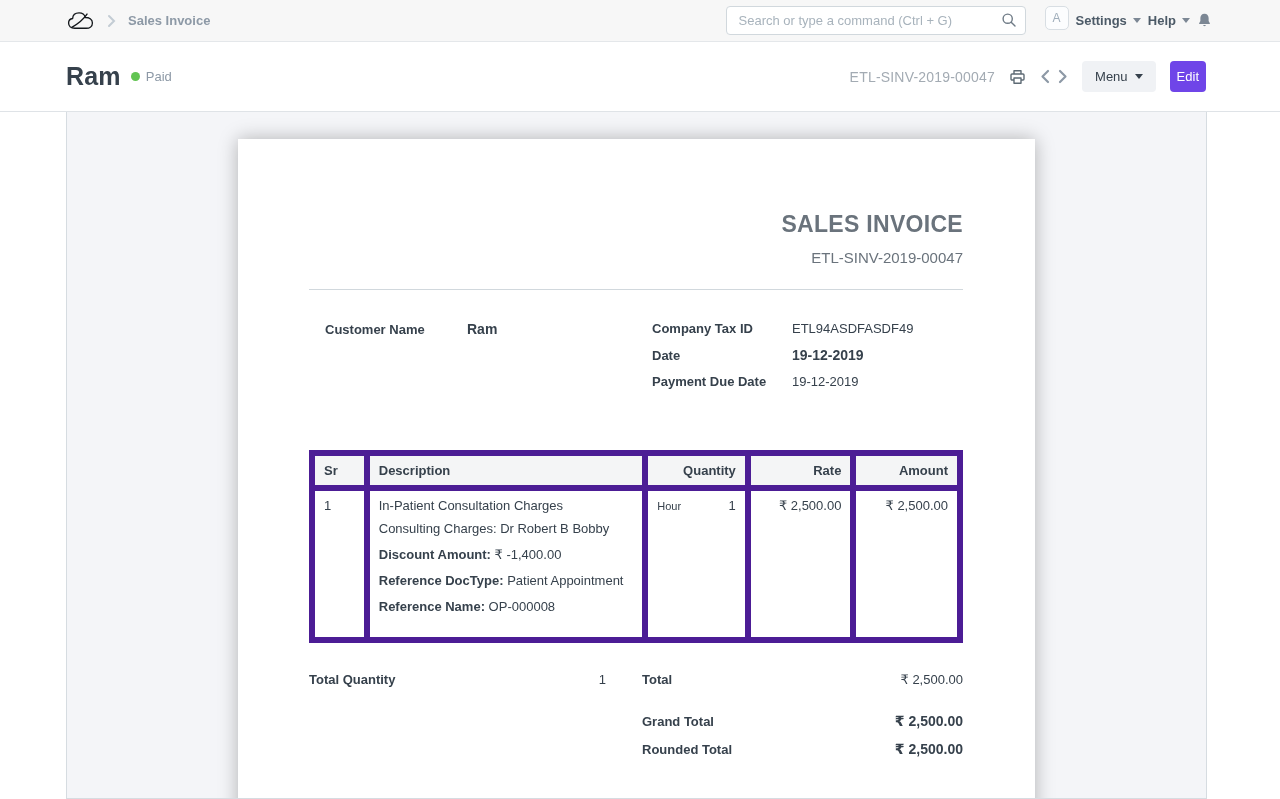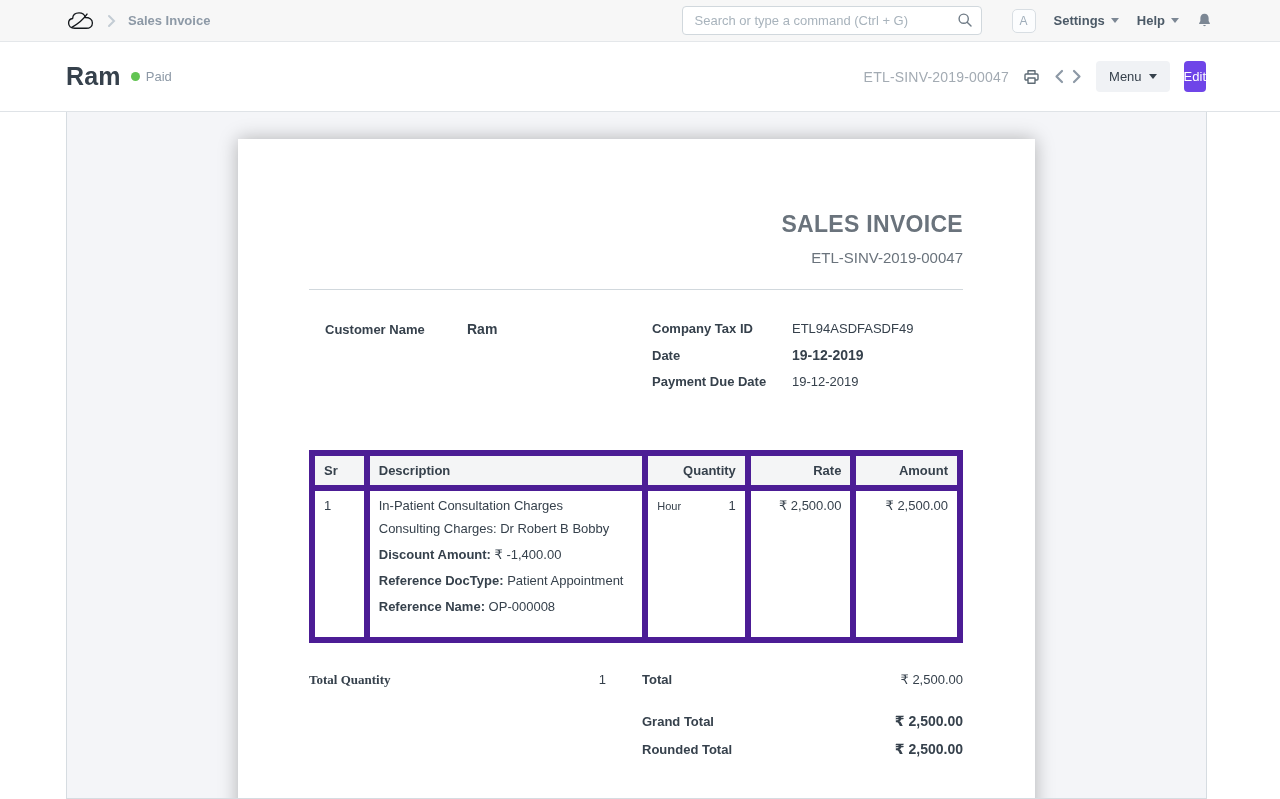--- a/index.html
+++ b/index.html
@@ -7,21 +7,21 @@
     font-family: "Liberation Sans", "DejaVu Sans", sans-serif; color: #36414c; }
 
   
   .navbar { height: 42px; background: #f7f7f7; border-bottom: 1px solid #e4e7ea;
     display: flex; align-items: center; justify-content: space-between;
     padding: 0 68px 0 66px; }
   .nav-left { display: flex; align-items: center; gap: 12px; }
   .app-logo { display: flex; align-items: center; cursor: pointer; }
   .crumb-sep { display: flex; align-items: center; }
   .crumb-label { font-size: 13px; font-weight: 700; color: #8d99a6; cursor: pointer; }
-  .nav-right { display: flex; align-items: center; gap: 18px; }
+  .nav-right { display: flex; gap: 7px; }
   .search-wrap { position: relative; width: 300px; margin-right: 12px; }
   .search-wrap input { width: 100%; height: 29px; border: 1px solid #d1d8dd; border-radius: 4px;
     background: #fff; font-size: 13px; padding: 0 30px 0 12px; color: #36414c; outline: none;
     font-family: inherit; }
   .search-wrap input::placeholder { color: #a8b3bc; }
   .search-icon { position: absolute; right: 9px; top: 6px; }
   .avatar { width: 24px; height: 24px; border: 1px solid #d8dee3; border-radius: 5px;
     background: #fcfdfe; color: #9fadba; font-size: 12px; font-weight: 400;
     display: flex; align-items: center; justify-content: center; cursor: pointer; }
   .nav-item { font-size: 13px; font-weight: 700; color: #4c5a67; display: flex;
@@ -40,21 +40,21 @@
   .status-dot { width: 9px; height: 9px; border-radius: 50%; background: var(--status-green, #62c462); }
   .status-text { font-size: 13px; font-weight: 400; color: #8d99a6; }
   .ph-right { display: flex; align-items: center; gap: 14px; }
   .doc-id { font-size: 14px; color: #a3abb3; letter-spacing: .2px; }
   .icon-btn { display: flex; align-items: center; cursor: pointer; background: none; border: none; padding: 0; }
   .nav-arrows { display: flex; align-items: center; gap: 8px; }
   .btn { border: none; border-radius: 4px; font-size: 13px; font-family: inherit;
     height: 31px; padding: 0 13px; cursor: pointer; display: inline-flex;
     align-items: center; gap: 7px; }
   .btn-default { background: #f0f2f5; color: #36414c; }
-  .btn-primary { background: var(--accent, #6f45e8); color: #fff; padding: 0 0; }
+  .btn-primary { background: var(--accent, #6f45e8); color: #fff; padding: 0 7px; }
 
   
   .print-preview { margin: 0 73px 0 66px; height: 687px;
     background: #f4f5f8; border: 1px solid #d6dce1; border-top: none; overflow: hidden; }
   .print-sheet { width: 797px; min-height: 860px; margin: 27px auto 0; background: #fff;
     box-shadow: 0 0 18px rgba(0,0,0,.28); padding: 66px 72px 40px 71px; }
 
   
   .letterhead { margin-bottom: 6px; }
   .company-logo { font-family: "DejaVu Serif", serif; font-weight: 700; font-size: 27px;
@@ -86,21 +86,21 @@
   .desc-line { margin-bottom: 7px; line-height: 1.45; }
   .desc-line:last-child { margin-bottom: 14px; }
   .desc-line .lbl { font-weight: 700; }
   .qty-cell { display: flex; align-items: baseline; }
   .uom { font-size: 11px; color: #36414c; }
   .qty-val { margin-left: auto; }
 
   
   .totals { display: flex; margin-top: 29px; }
   .totals-left { width: 50%; padding-right: 30px; display: flex; align-items: baseline; }
-  .tq-label { font-size: 13px; font-weight: 700; font-family: Liberation Serif, serif; }
+  .tq-label { font-size: 13px; font-weight: 700; }
   .tq-value { margin-left: auto; font-size: 13px; }
   .totals-right { width: 50%; padding-left: 6px; }
   .trow { display: flex; margin-bottom: 12px; align-items: baseline; }
   .trow.gap { margin-bottom: 26px; }
   .tlabel { flex: 0 0 134px; font-size: 13px; font-weight: 700; }
   .tvalue { flex: 1; text-align: right; font-size: 13px; }
   .tvalue.b { font-weight: 700; font-size: 14px; }
 </style>
 </head>
 <body>

